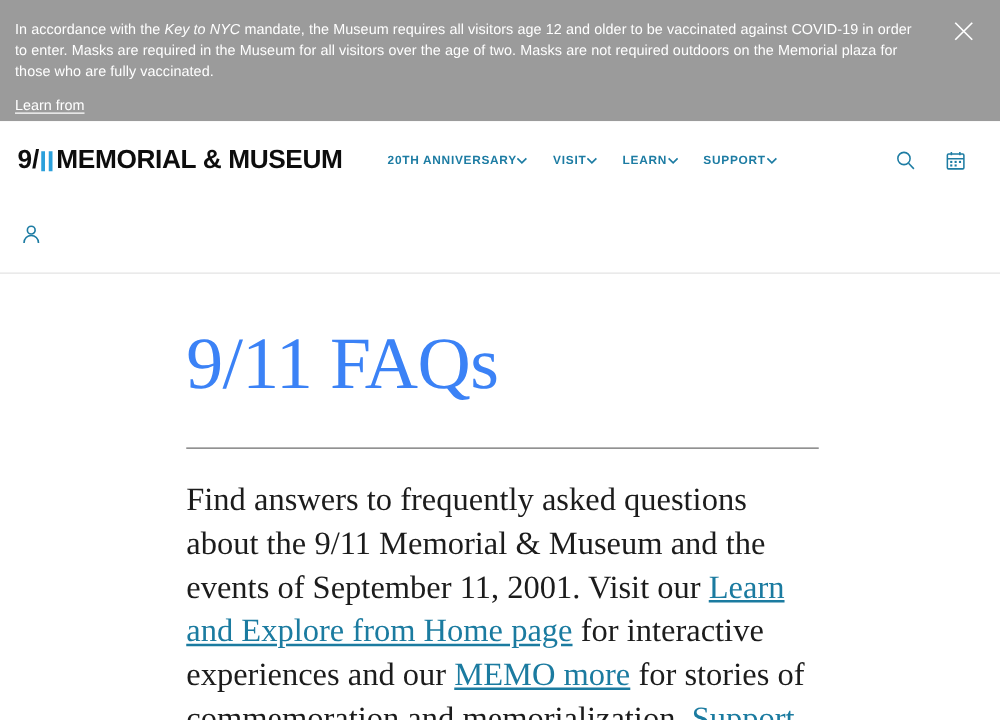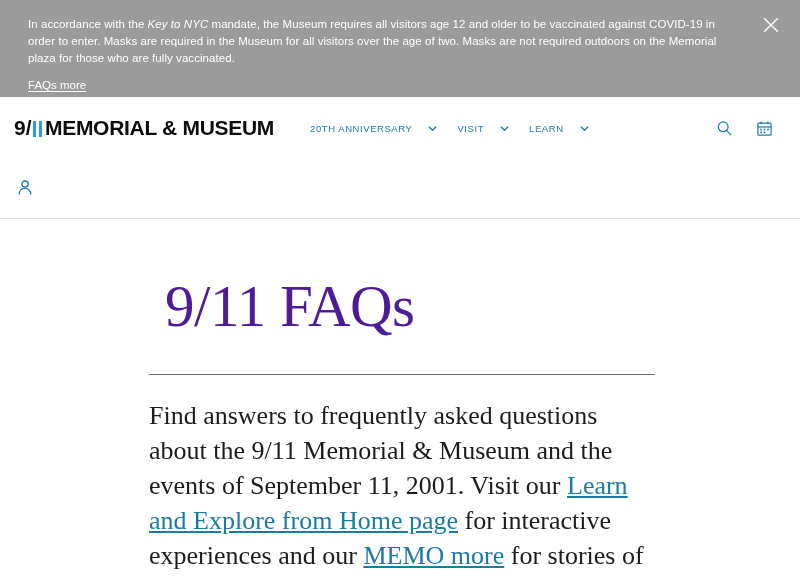--- a/index.html
+++ b/index.html
@@ -13,21 +13,21 @@
     background: #ffffff;
     font-family: "Liberation Sans", sans-serif;
     -webkit-font-smoothing: antialiased;
   }
 
   
   .alert-banner {
     position: relative;
     background: #9b9b9b;
     color: #ffffff;
-    padding: 16px 60px 14px 28px;
+    padding: 16px 60px 14px 12px;
     box-sizing: border-box;
     height: 97px;
     overflow: hidden;
   }
   .alert-text {
     font-size: 11.5px;
     line-height: 17px;
     color: #ffffff;
     margin: 0;
     max-width: 730px;
@@ -111,26 +111,26 @@
 
   .main-nav {
     display: flex;
     align-items: center;
     gap: 0px;
     flex: 1;
   }
   .nav-item {
     display: flex;
     align-items: center;
-    gap: 16px;
+    gap: 0;
     padding: 6px 10px;
     cursor: pointer;
     color: #1d7ca3;
     font-size: 9.5px;
-    font-weight: normal;
+    font-weight: bold;
     letter-spacing: 0.06em;
     text-transform: uppercase;
     white-space: nowrap;
     justify-content: center;
   }
   .nav-item .chev {
     display: block;
     width: 9px;
     height: 9px;
   }
@@ -174,22 +174,22 @@
   }
   .content-wrap {
     width: 506px;
     margin: 0 0 0 149px;
   }
   .page-title {
     font-family: "Liberation Serif", serif;
     font-size: 59px;
     line-height: 1;
     font-weight: normal;
-    color: #4c1d95;
-    margin: 16px;
+    color: #3b82f6;
+    margin: 0;
     padding-top: 42px;
     letter-spacing: -0.5px;
   }
   .title-rule {
     border: 0;
     border-top: 1px solid #6d6d6d;
     margin: 38px 0 0 0;
     width: 100%;
   }
   .lede {
@@ -204,21 +204,21 @@
     text-decoration: underline;
     text-underline-offset: 2px;
     cursor: pointer;
   }
 </style>
 </head>
 <body>
 
 <div class="alert-banner">
   <p class="alert-text"><span>In accordance with the </span><span class="em">Key to NYC</span><span> mandate, the Museum requires all visitors age 12 and older to be vaccinated against COVID-19 in order to enter. Masks are required in the Museum for all visitors over the age of two. Masks are not required outdoors on the Memorial plaza for those who are fully vaccinated.</span></p>
-  <a class="alert-learn-more">FAQs more</a>
+  <a class="alert-learn-more">Learn from</a>
   <div class="alert-close">
     <svg width="18" height="18" viewBox="0 0 18 18" aria-hidden="true">
       <path d="M2.2 2.2 L15.8 15.8 M15.8 2.2 L2.2 15.8" stroke="#ffffff" stroke-width="1.4" fill="none"></path>
     </svg>
   </div>
 </div>
 
 <header class="site-header">
   <div class="nav-row">
 
@@ -243,20 +243,28 @@
       <div class="nav-item">
         <span>VISIT</span>
         <span class="chev">
           <svg width="9" height="9" viewBox="0 0 10 10">
               <path d="M1 3 L5 7 L9 3" stroke="#1d7ca3" stroke-width="1.5" fill="none"></path>
             </svg>
         </span>
       </div>
       <div class="nav-item">
         <span>LEARN</span>
+        <span class="chev">
+          <svg width="9" height="9" viewBox="0 0 10 10">
+              <path d="M1 3 L5 7 L9 3" stroke="#1d7ca3" stroke-width="1.5" fill="none"></path>
+            </svg>
+        </span>
+      </div>
+      <div class="nav-item">
+        <span>SUPPORT</span>
         <span class="chev">
           <svg width="9" height="9" viewBox="0 0 10 10">
               <path d="M1 3 L5 7 L9 3" stroke="#1d7ca3" stroke-width="1.5" fill="none"></path>
             </svg>
         </span>
       </div>
     </nav>
 
     <div class="nav-icons">
       <div class="icon-btn">

